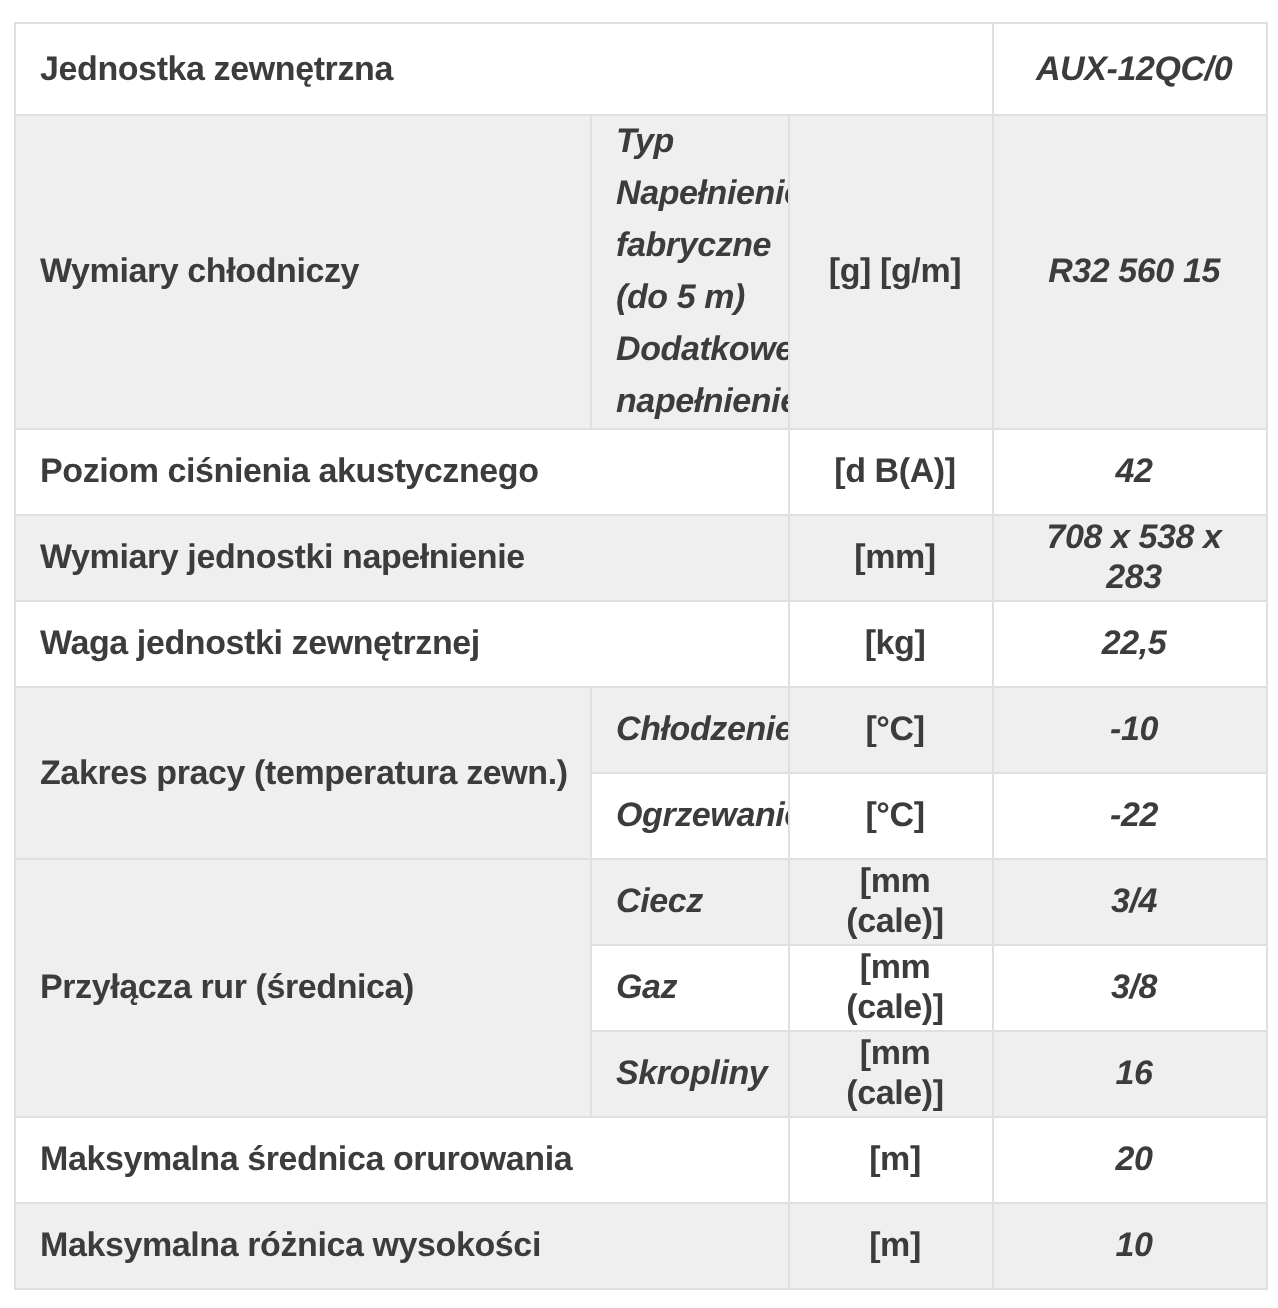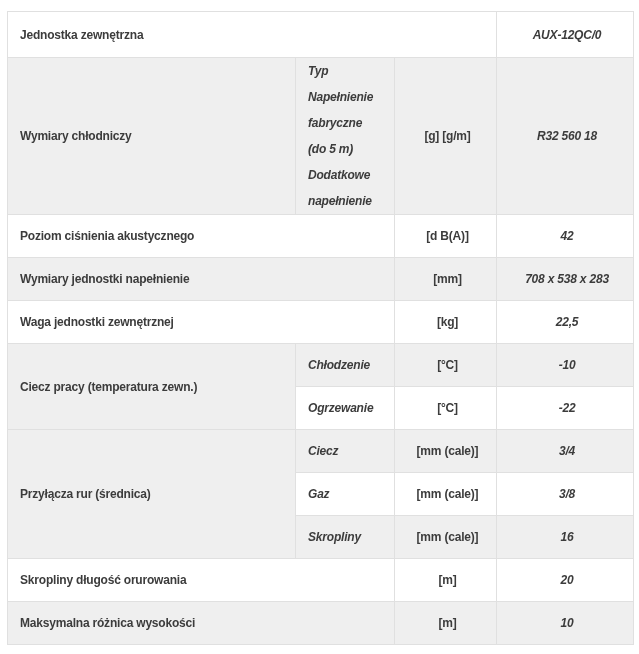--- a/index.html
+++ b/index.html
@@ -16,21 +16,21 @@
     background: #ffffff;
   }
   table.spec {
     border-collapse: collapse;
     table-layout: fixed;
     width: 626px;
   }
   table.spec td {
     border: 1px solid #e0e0e0;
     box-sizing: border-box;
-    font-size: 12px;
+    font-size: 17px;
     font-weight: bold;
     color: #3c3c3c;
     background: #ffffff;
     height: 43px;
     vertical-align: middle;
     padding: 0 8px 0 12px;
     overflow: hidden;
     letter-spacing: -0.2px;
   }
   table.spec tr.stripe > td {
@@ -75,21 +75,21 @@
 
     <tr class="stripe row-refrigerant">
       <td class="label-cell">Wymiary chłodniczy</td>
       <td class="sub-cell multiline">Typ
 Napełnienie
 fabryczne
 (do 5 m)
 Dodatkowe
 napełnienie</td>
       <td class="unit-cell">[g] [g/m]</td>
-      <td class="value-cell">R32 560 18</td>
+      <td class="value-cell">R32 560 15</td>
     </tr>
 
     <tr>
       <td colspan="2" class="label-cell">Poziom ciśnienia akustycznego</td>
       <td class="unit-cell">[d B(A)]</td>
       <td class="value-cell">42</td>
     </tr>
 
     <tr class="stripe">
       <td colspan="2" class="label-cell">Wymiary jednostki napełnienie</td>
@@ -97,21 +97,21 @@
       <td class="value-cell">708 x 538 x 283</td>
     </tr>
 
     <tr>
       <td colspan="2" class="label-cell">Waga jednostki zewnętrznej</td>
       <td class="unit-cell">[kg]</td>
       <td class="value-cell">22,5</td>
     </tr>
 
     <tr class="stripe">
-      <td rowspan="2" class="label-cell">Ciecz pracy (temperatura zewn.)</td>
+      <td rowspan="2" class="label-cell">Zakres pracy (temperatura zewn.)</td>
       <td class="sub-cell">Chłodzenie</td>
       <td class="unit-cell">[°C]</td>
       <td class="value-cell">-10</td>
     </tr>
 
     <tr>
       <td class="sub-cell">Ogrzewanie</td>
       <td class="unit-cell">[°C]</td>
       <td class="value-cell">-22</td>
     </tr>
@@ -129,21 +129,21 @@
       <td class="value-cell">3/8</td>
     </tr>
 
     <tr class="stripe">
       <td class="sub-cell">Skropliny</td>
       <td class="unit-cell">[mm (cale)]</td>
       <td class="value-cell">16</td>
     </tr>
 
     <tr>
-      <td colspan="2" class="label-cell">Skropliny długość orurowania</td>
+      <td colspan="2" class="label-cell">Maksymalna średnica orurowania</td>
       <td class="unit-cell">[m]</td>
       <td class="value-cell">20</td>
     </tr>
 
     <tr class="stripe">
       <td colspan="2" class="label-cell">Maksymalna różnica wysokości</td>
       <td class="unit-cell">[m]</td>
       <td class="value-cell">10</td>
     </tr>
   </tbody>

